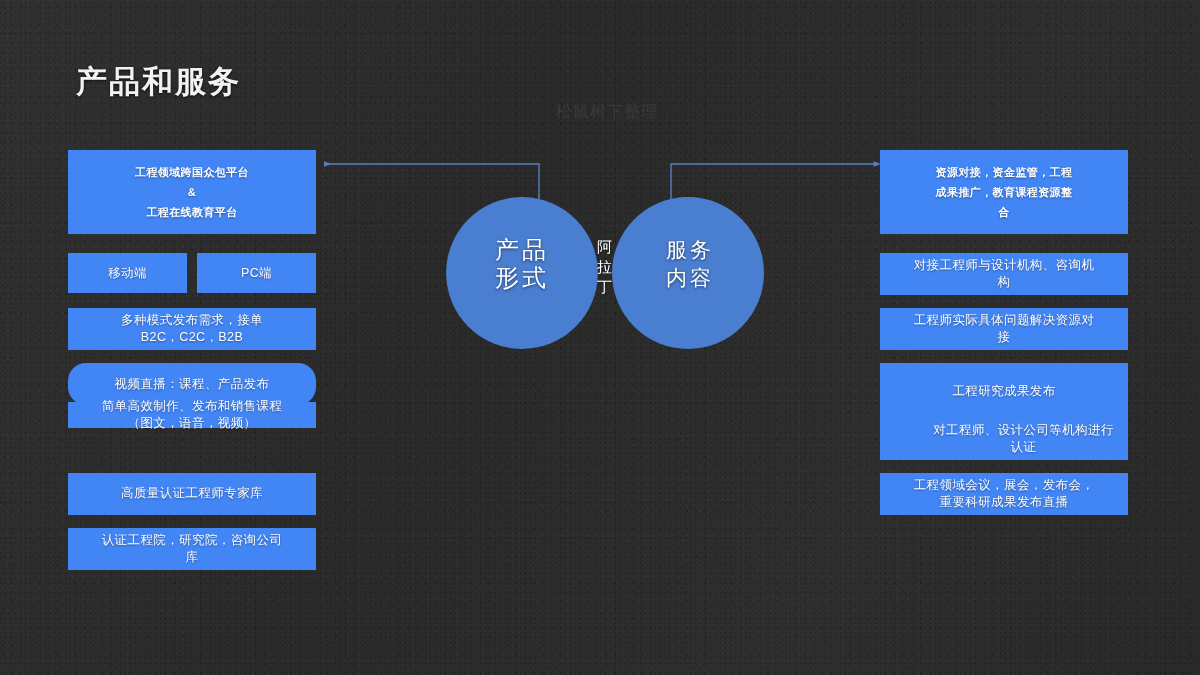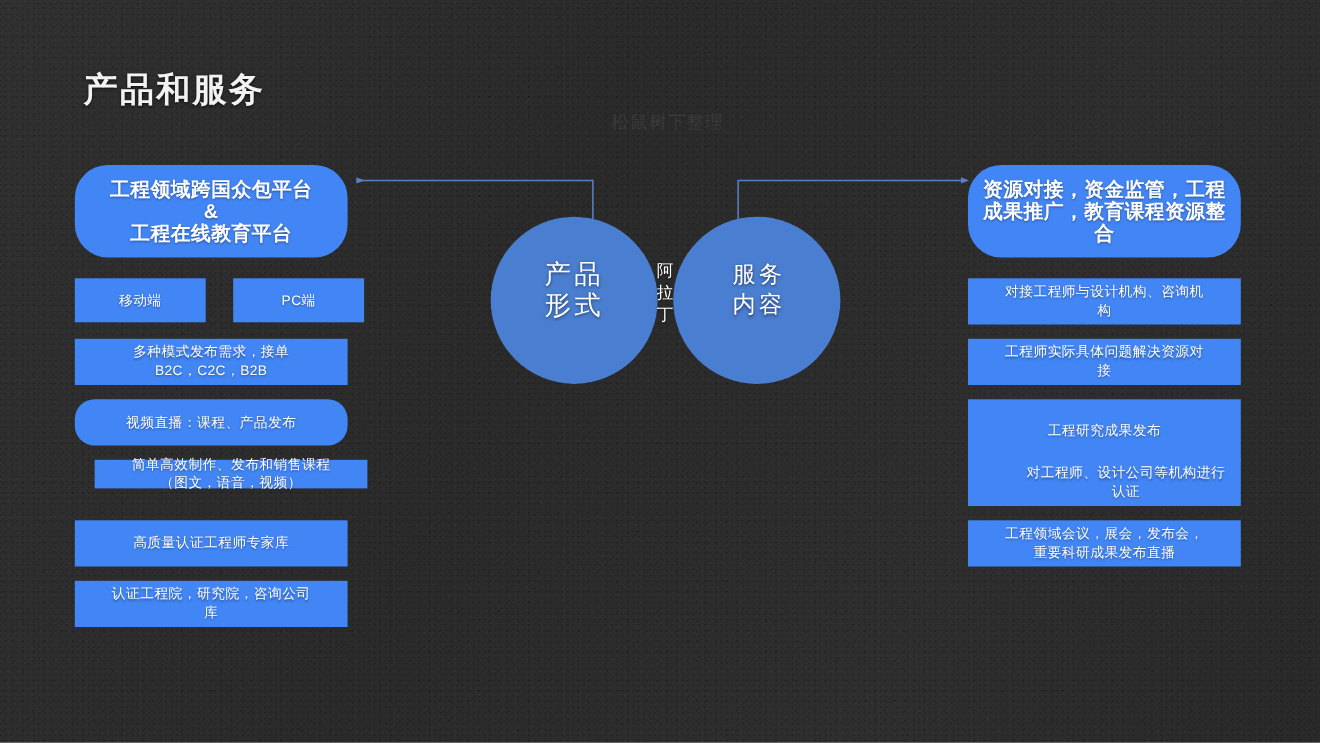--- a/index.html
+++ b/index.html
@@ -68,23 +68,22 @@
     text-align: center;
     padding: 2px 9px;
     font-size: 12.5px;
     line-height: 17px;
     letter-spacing: 0.4px;
     text-shadow: 0 1px 2px rgba(0,0,0,0.38);
     white-space: pre-line;
   }
   .box.headline {
     font-weight: 700;
-    font-size: 18px;
+    font-size: 11px;
     line-height: 20px;
-    border-radius: 30px;
   }
 
   
   #venn {
     position: absolute;
     left: 440px;
     top: 190px;
     width: 330px;
     height: 170px;
   }
@@ -199,28 +198,28 @@
 拉
 丁</div>
   </div>
 
   <div class="box headline" style="left:68px; top:150px; width:248px; height:84px;">工程领域跨国众包平台
 &amp;
 工程在线教育平台</div>
 
   <div class="box" style="left:68px; top:253px; width:119px; height:40px;">移动端</div>
 
-  <div class="box" style="left:197px; top:253px; width:119px; height:40px;margin-left:15px;">PC端</div>
+  <div class="box" style="left:197px; top:253px; width:119px; height:40px;">PC端</div>
 
   <div class="box" style="left:68px; top:308px; width:248px; height:42px;">多种模式发布需求，接单
 B2C，C2C，B2B</div>
 
   <div class="box" style="left:68px; top:363px; width:248px; height:42px;border-radius:18px;">视频直播：课程、产品发布</div>
 
-  <div class="box" style="left:68px; top:418px; width:248px; height:26px;margin-left:18px;">简单高效制作、发布和销售课程
+  <div class="box" style="left:68px; top:402px; width:248px; height:26px;">简单高效制作、发布和销售课程
 （图文，语音，视频）</div>
 
   <div class="box" style="left:68px; top:473px; width:248px; height:42px;font-family:Liberation Mono, monospace;">高质量认证工程师专家库</div>
 
   <div class="box" style="left:68px; top:528px; width:248px; height:42px;">认证工程院，研究院，咨询公司
 库</div>
 
   <div class="box headline" style="left:880px; top:150px; width:248px; height:84px;">资源对接，资金监管，工程
 成果推广，教育课程资源整
 合</div>

